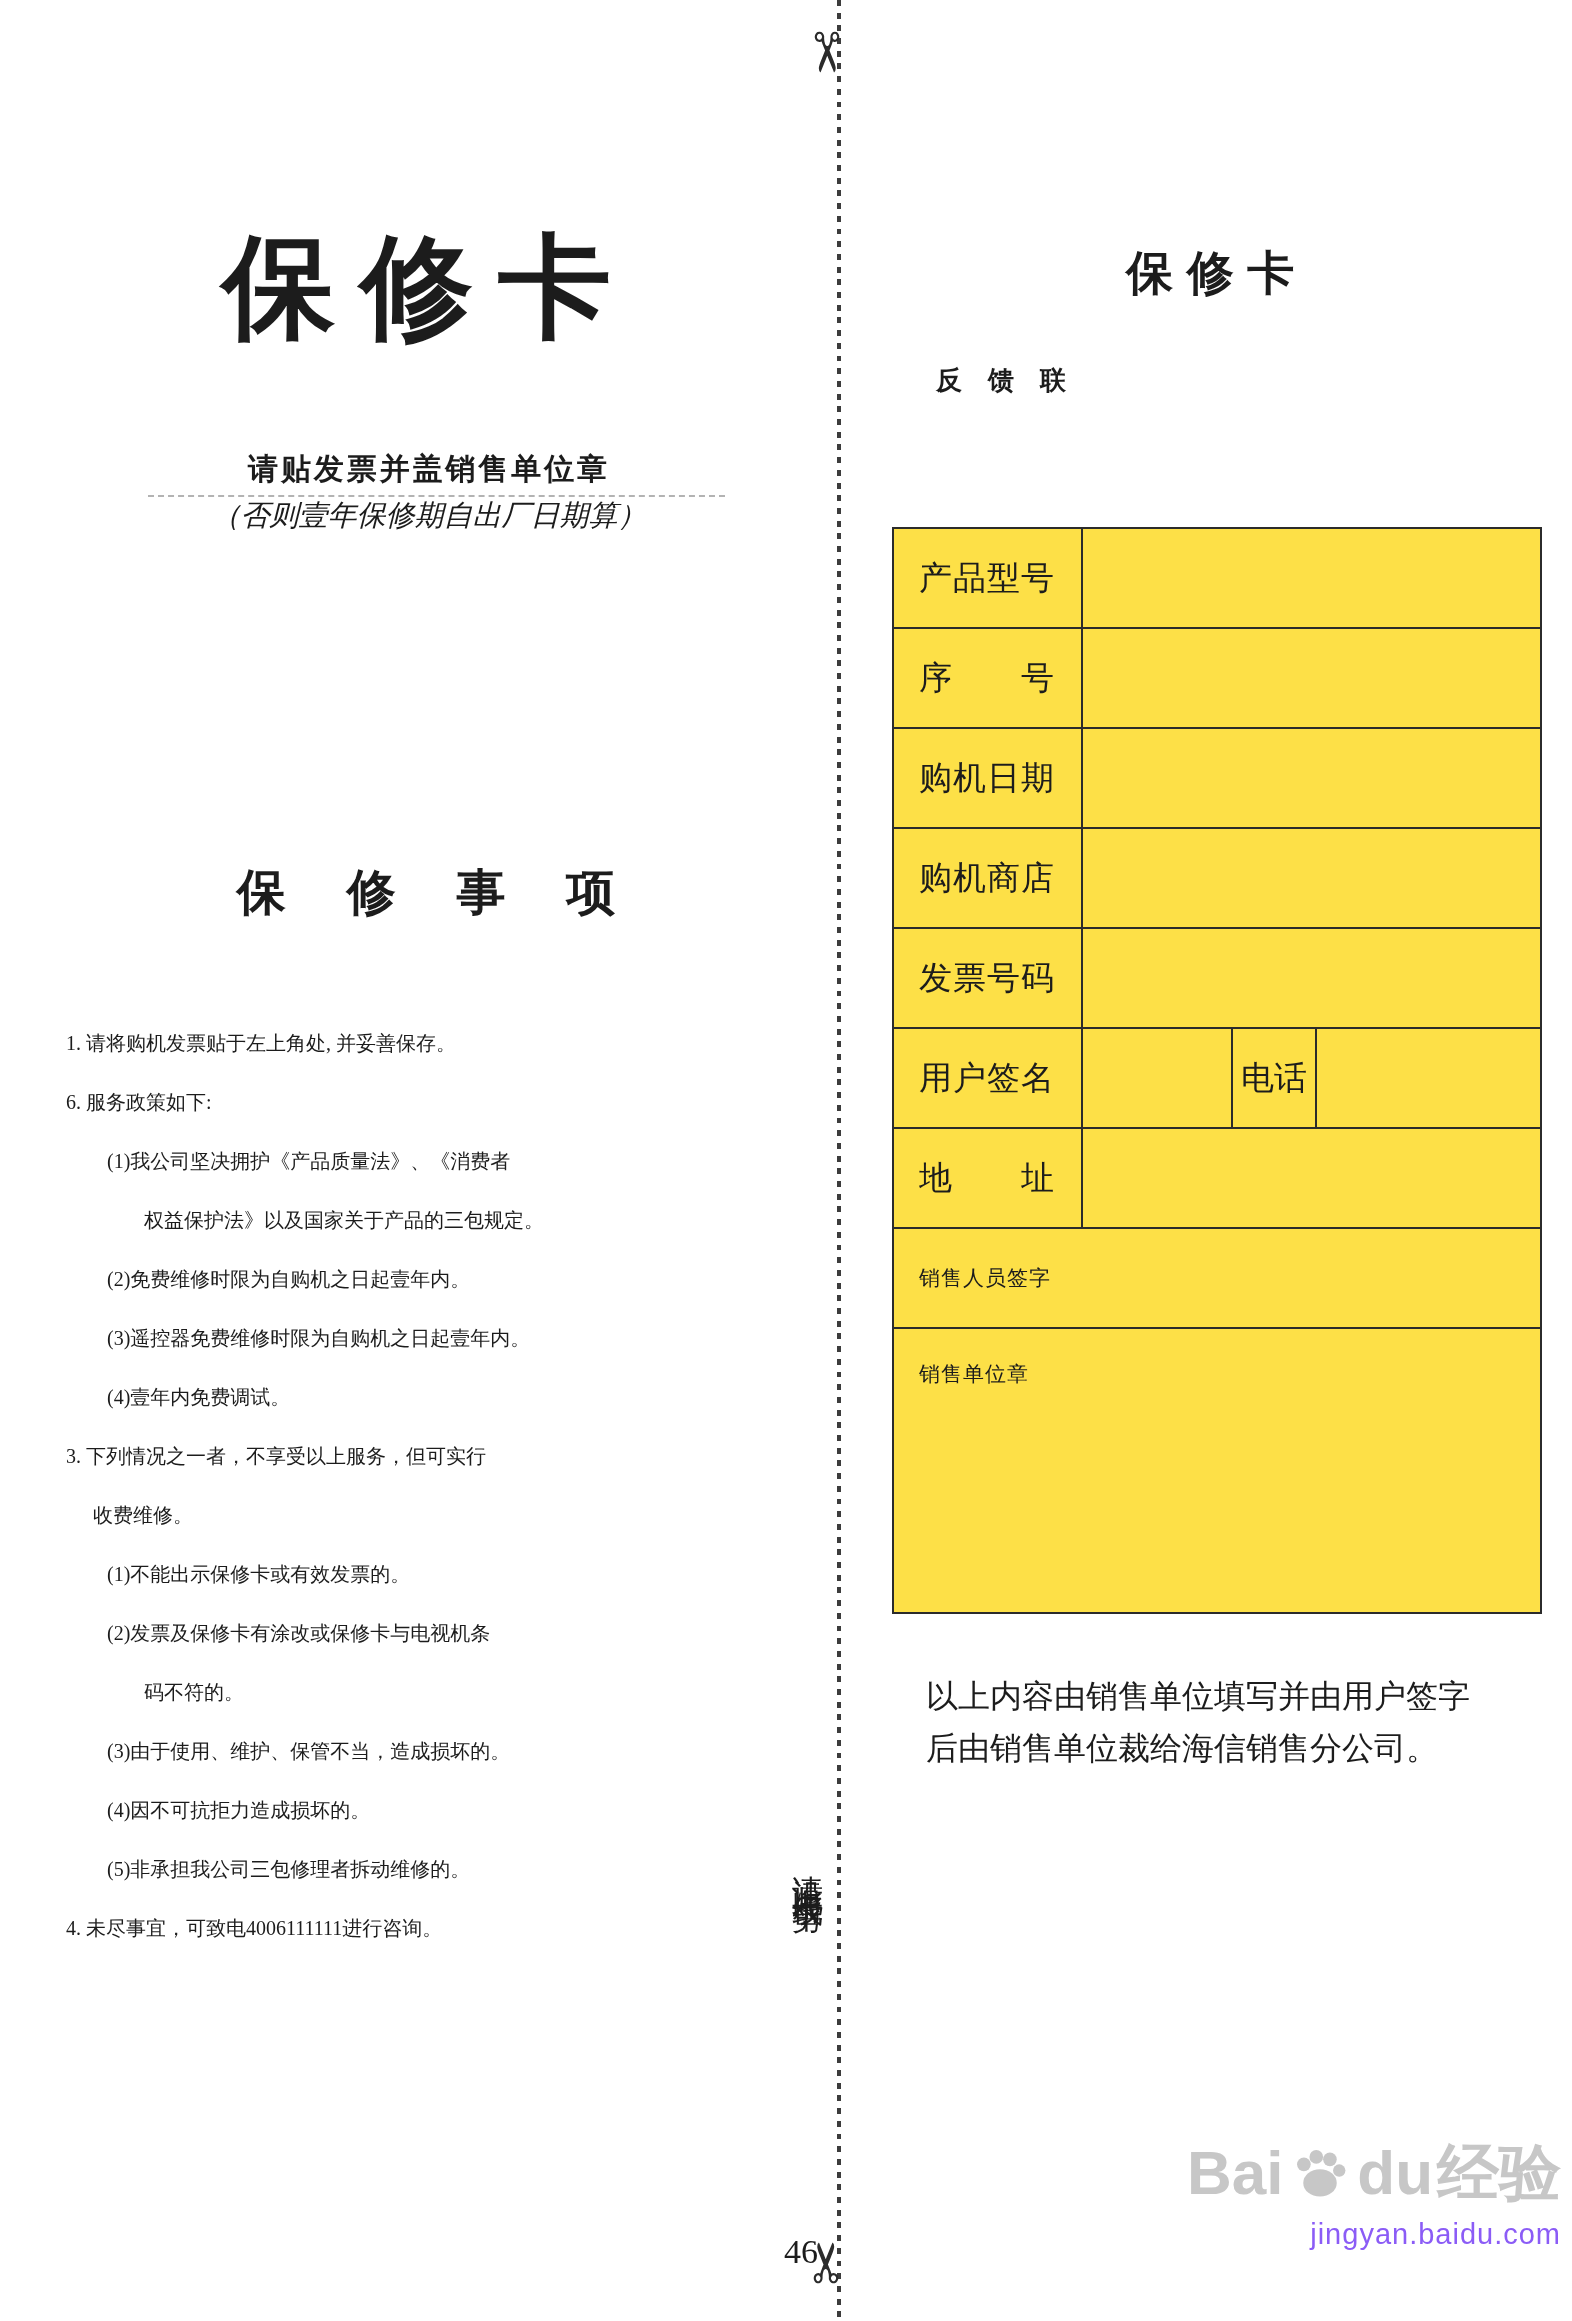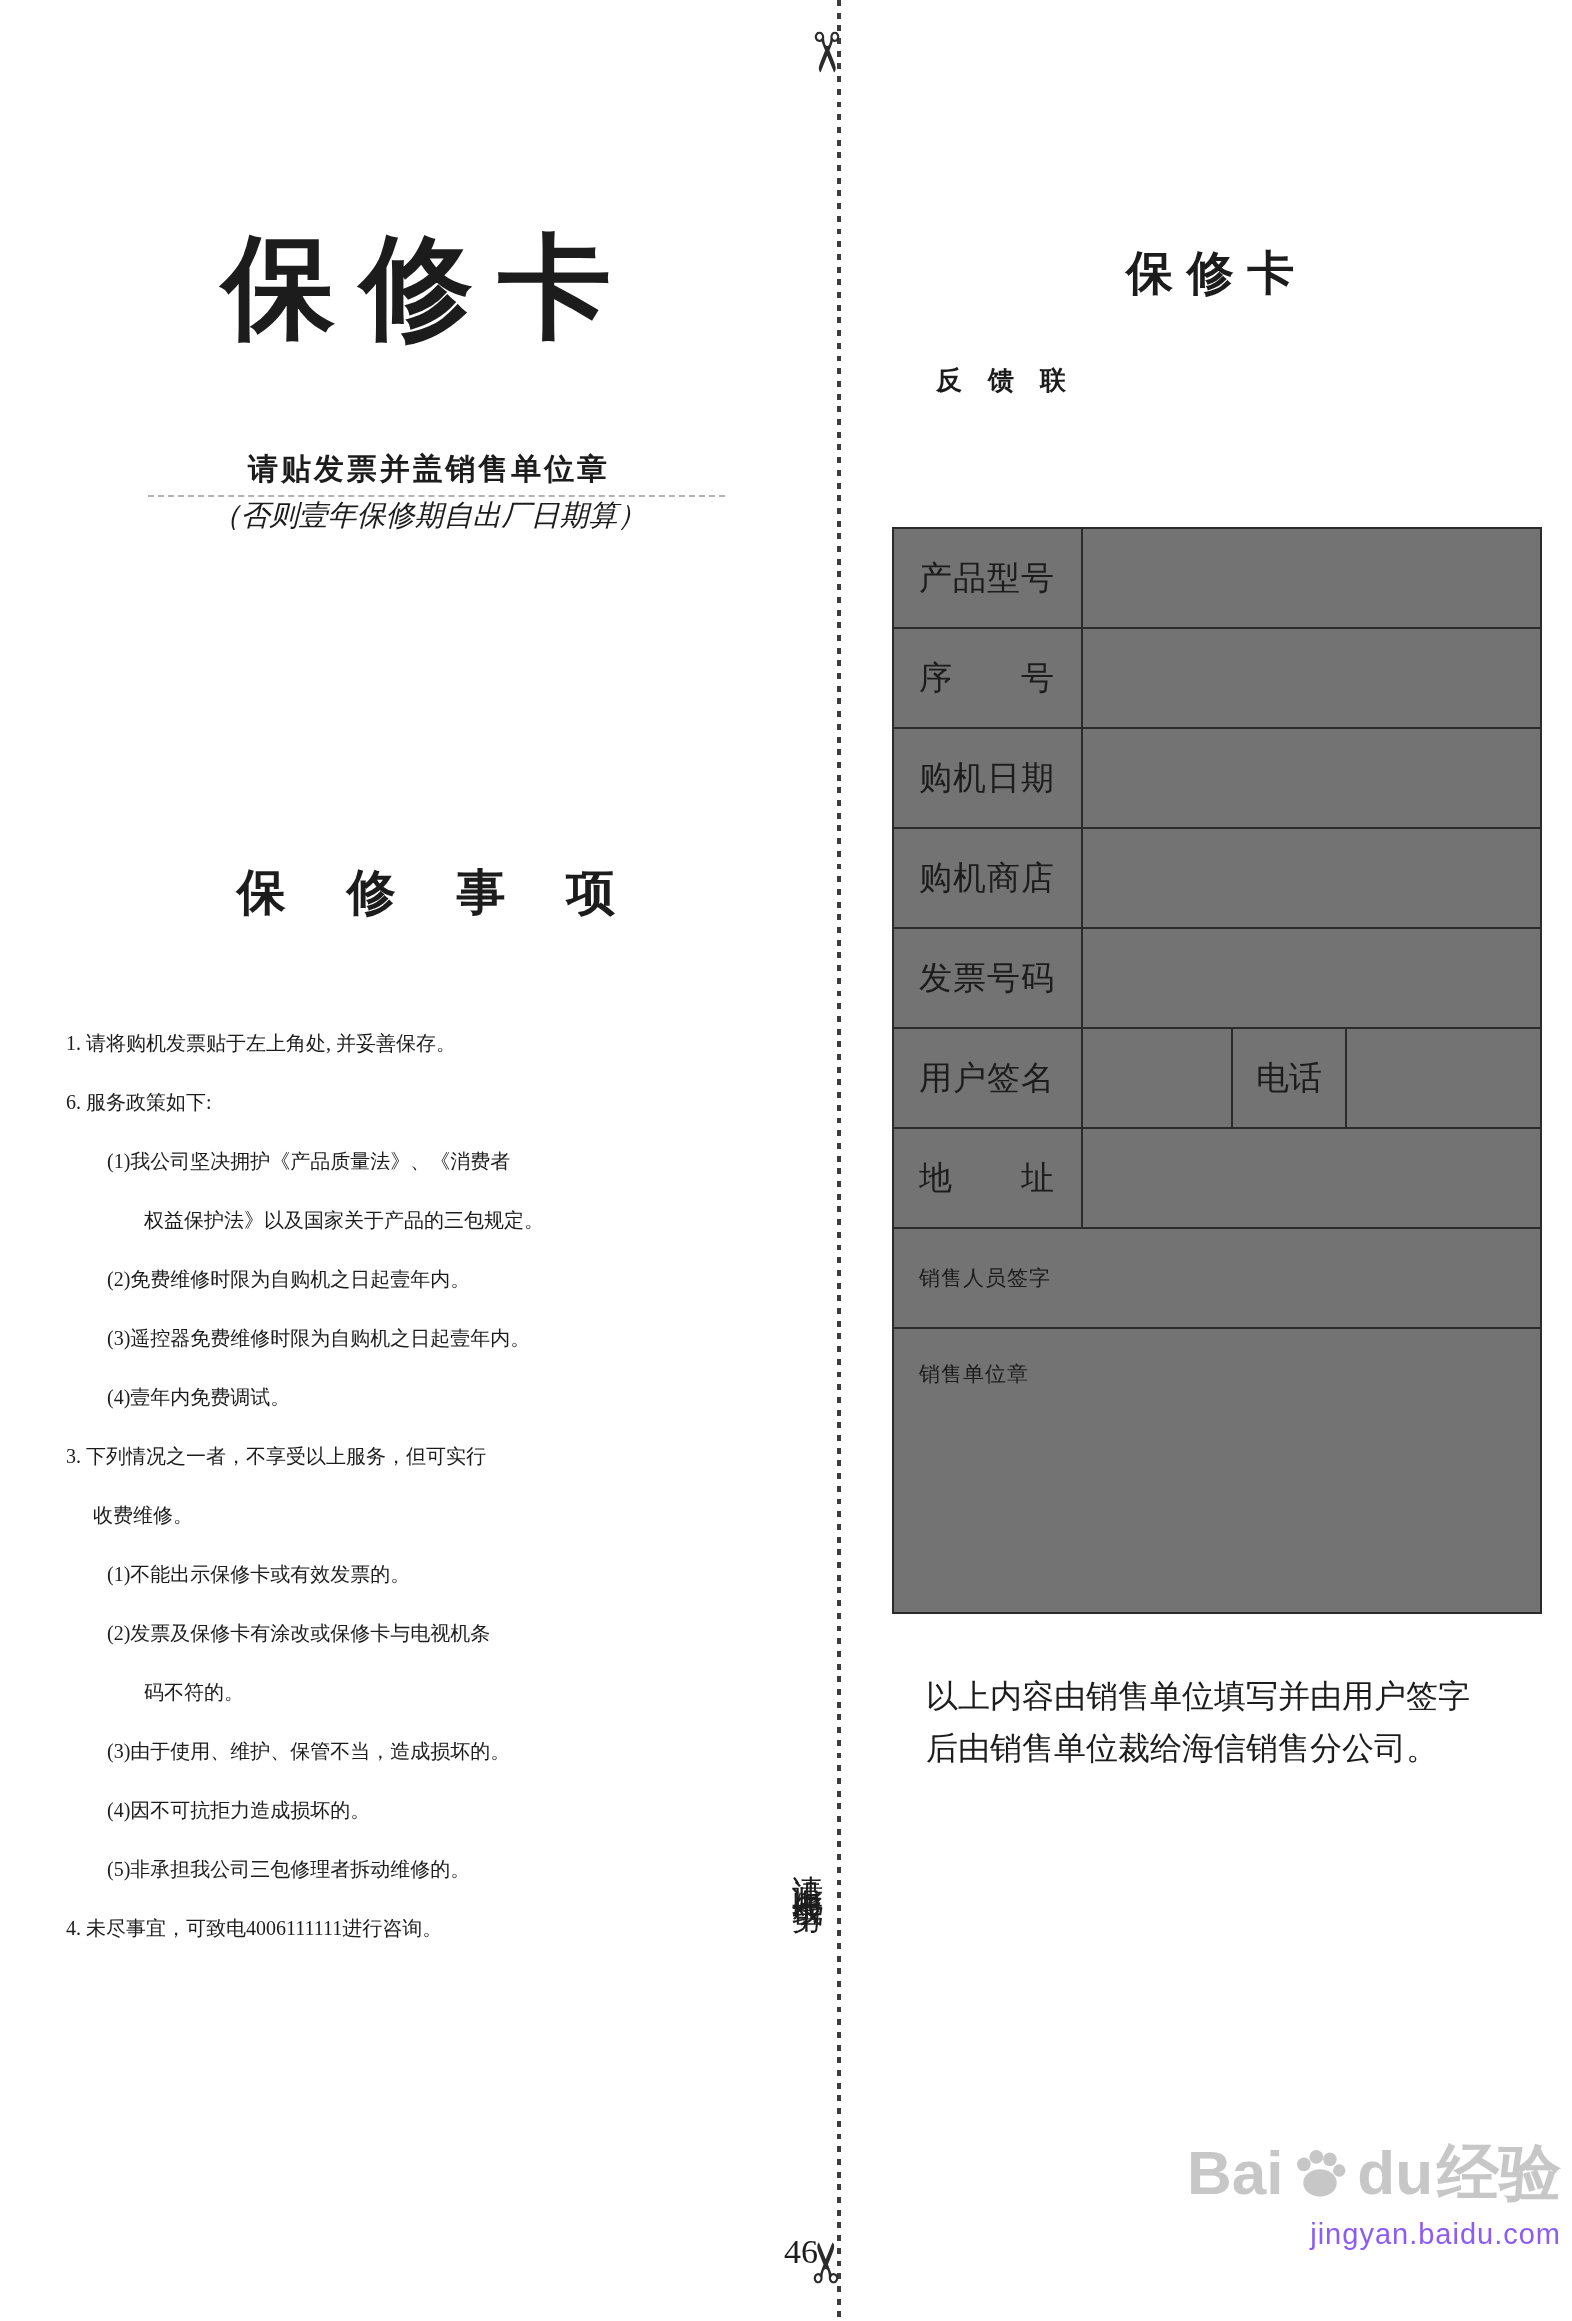--- a/index.html
+++ b/index.html
@@ -63,42 +63,42 @@
   .r-title {
     position:absolute; left:892px; top:242px; width:650px;
     text-align:center; font-size:47px; font-weight:bold; letter-spacing:13.7px;
   }
   .r-subtitle {
     position:absolute; left:936px; top:363px; width:650px;
     text-align:left; font-size:26px; font-weight:bold;
   }
   .form-table {
     position:absolute; left:892px; top:527px; width:650px;
-    border:2.9px solid #2b2b2b; box-sizing:border-box; background:#737373;
+    border:2.9px solid #2b2b2b; box-sizing:border-box; background:#fde047;
   }
   .frow {
     display:flex; height:100px; border-bottom:2px solid #2b2b2b;
     box-sizing:border-box;
   }
   .frow:last-child { border-bottom:none; }
   .frow.tall { height:283px; }
   .flabel {
     width:189px; border-right:2px solid #2b2b2b; box-sizing:border-box;
     display:flex; align-items:center; padding-left:25px;
     font-size:33px; letter-spacing:1px;
   }
   .flabel-full {
     flex:1; display:flex; align-items:center; padding-left:25px;
     font-size:21px; letter-spacing:1px;
   }
   .tall .flabel-full { align-items:flex-start; padding-top:31px; }
   .fvalue { flex:1; }
   .fcell-a { width:150px; border-right:2px solid #2b2b2b; box-sizing:border-box; }
   .fcell-phone {
-    width:114px; border-right:2px solid #2b2b2b; box-sizing:border-box;
+    width:84px; border-right:2px solid #2b2b2b; box-sizing:border-box;
     display:flex; align-items:center; justify-content:center; font-size:33px;
   }
   .fcell-rest { flex:1; }
   .form-note {
     position:absolute; left:926px; top:1670px; width:614px;
     font-size:32px; line-height:52px;
   }
 
   
   .page-num {

